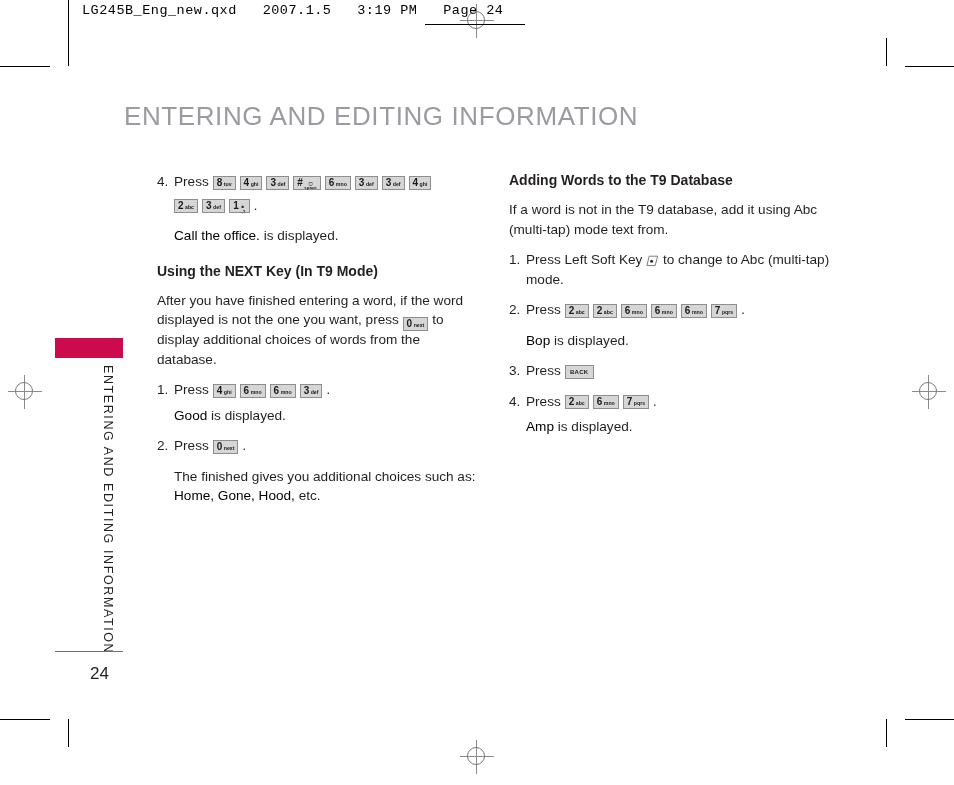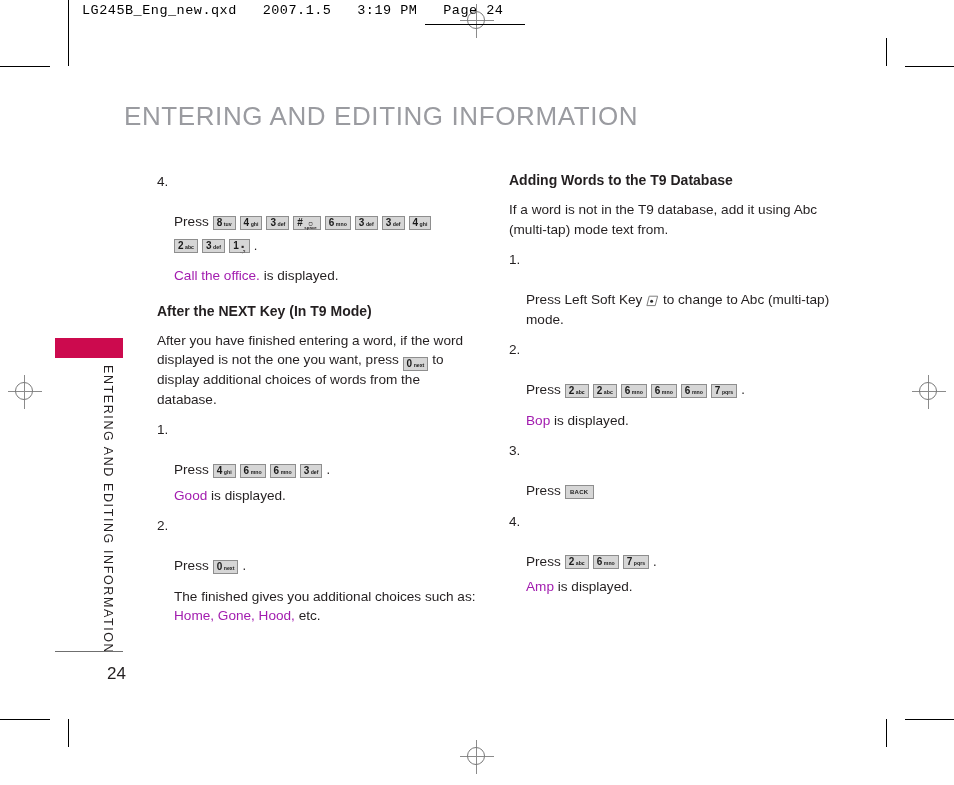--- a/index.html
+++ b/index.html
@@ -36,40 +36,40 @@
   }
 
   
   .side-tab{position:absolute;left:55px;top:338px;width:68px;height:20px;}
   .side-vtext{
     position:absolute;left:101px;top:365px;
     writing-mode:vertical-rl;
     font-size:12.5px;letter-spacing:1.6px;color:#231f20;white-space:nowrap;
   }
   .side-rule{position:absolute;left:55px;top:651px;width:68px;height:1px;background:#6f6f6f;}
-  .pagenum{position:absolute;left:107px;top:664px;font-size:17px;color:#231f20;}
+  .pagenum{position:absolute;left:90px;top:664px;font-size:17px;color:#231f20;}
 
   
   .col{position:absolute;top:172px;font-size:13.6px;color:#231f20;line-height:19.5px;}
   .col-left{left:157px;width:320px;}
   .col-right{left:509px;width:330px;}
 
   h3.sub{font-size:14px;font-weight:bold;color:#231f20;margin:0;padding:0;line-height:17px;}
   p{margin:0;padding:0;}
   .gap-lg{height:17px;}
   .gap-md{height:11px;}
   .gap-sm{height:6px;}
 
   
   .li{display:flex;align-items:flex-start;}
   .li .num{width:17px;flex:none;}
-  .li .body{flex:1;margin-top:40px;}
+  .li .body{flex:1;}
   .indent{padding-left:17px;}
 
-  .pink{color:#a21caf;}
+  .pink{color:#000000;}
 
   
   .keys{display:flex;flex-wrap:wrap;align-items:center;gap:4px;}
   .key{
     display:inline-flex;align-items:baseline;justify-content:center;
     background:#d6d6d6;border:1px solid #8e8e8e;
     height:14px;min-width:21px;padding:0 3px;
     box-sizing:border-box;vertical-align:-2px;
     position:relative;top:1px;
   }
@@ -197,21 +197,21 @@
 
     <div class="gap-md"></div>
 
     <p class="indent">
       <span class="pink">Call the office.</span>
       <span>is displayed.</span>
     </p>
 
     <div class="gap-lg"></div>
 
-    <h3 class="sub">After the NEXT Key (In T9 Mode)</h3>
+    <h3 class="sub">Using the NEXT Key (In T9 Mode)</h3>
 
     <div class="gap-md"></div>
 
     <p>
       <span>After you have finished entering a word, if the word displayed is not the one you want, press</span>
       <span class="key">
           <span class="d">0</span>
           <span class="s">next</span>
         </span>
       <span>to display additional choices of words from the database.</span>

